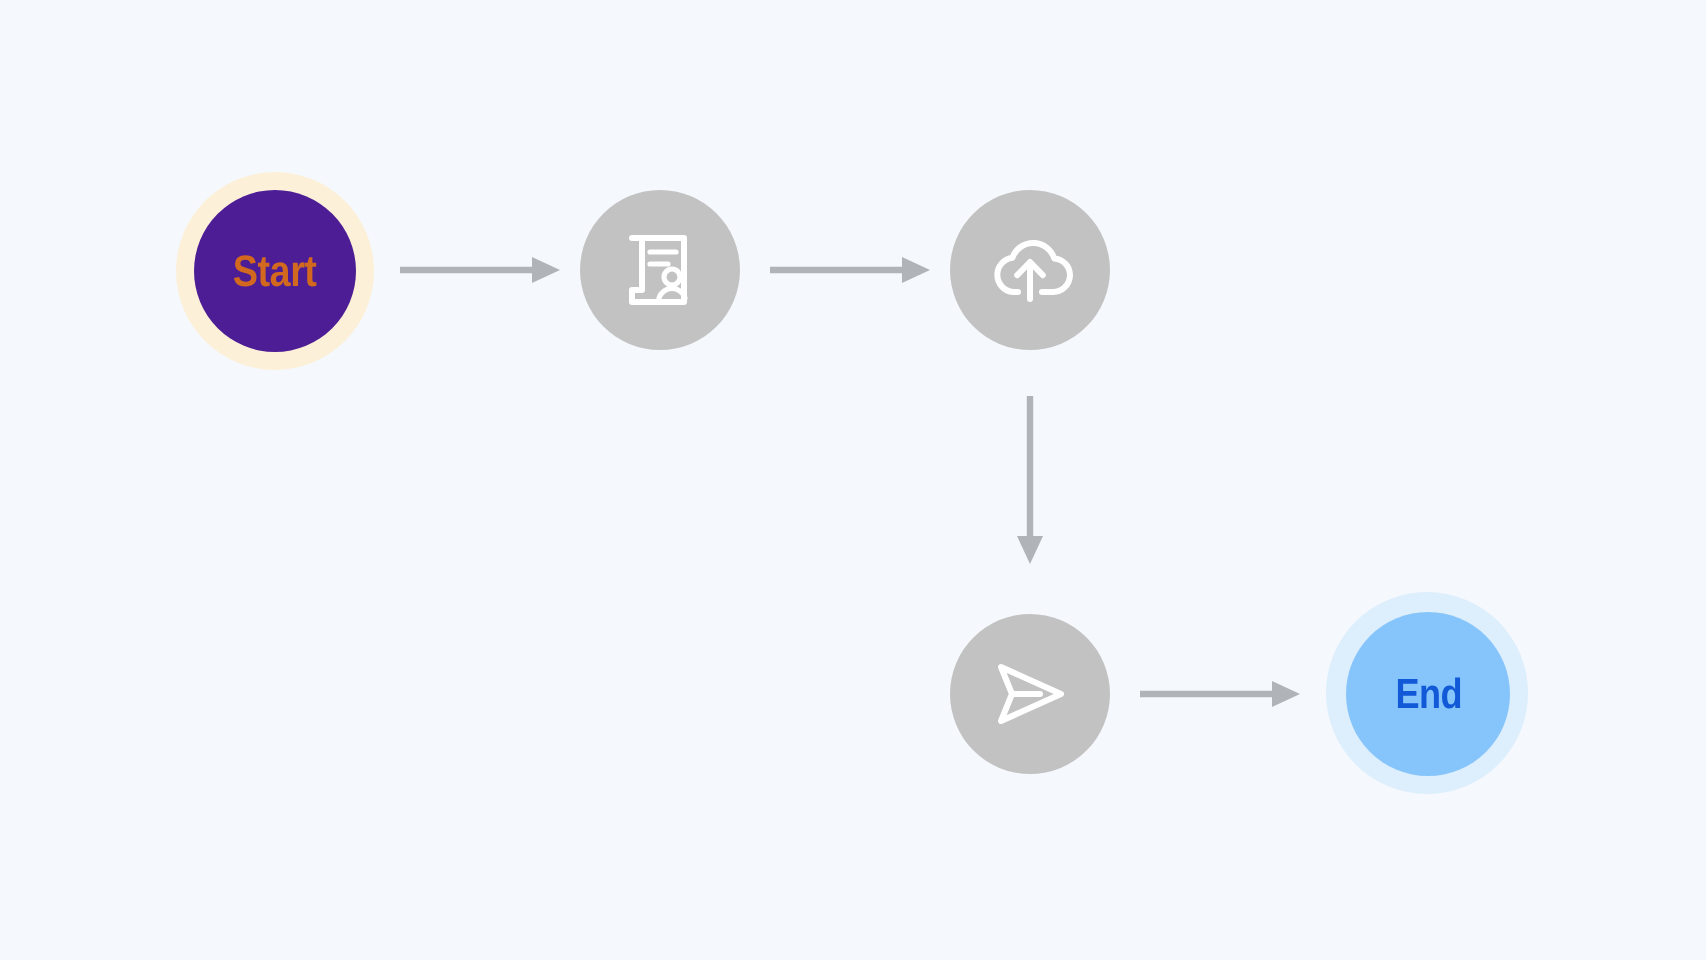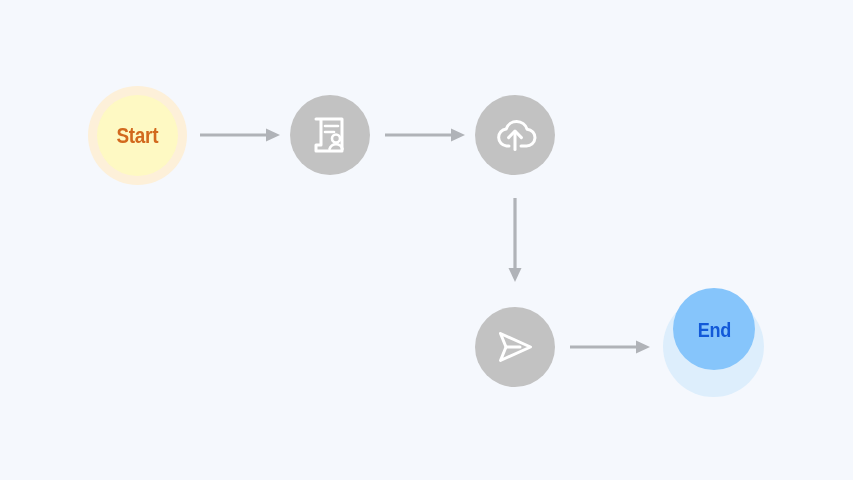--- a/index.html
+++ b/index.html
@@ -45,35 +45,35 @@
 
   
   #start-halo {
     left: 88px; top: 86px;
     width: 99px; height: 99px;
     background: #fdf0d9;
   }
   #start-core {
     left: 97px; top: 95px;
     width: 81px; height: 81px;
-    background: #fef9c3;
+    background: #4c1d95;
   }
   #start-core .node-label {
     color: #d2691e;
     font-size: 22px;
   }
 
   
   #end-halo {
     left: 663px; top: 296px;
     width: 101px; height: 101px;
     background: #ddeefc;
   }
   #end-core {
-    left: 673px; top: 288px;
+    left: 673px; top: 306px;
     width: 82px; height: 82px;
     background: #86c5fb;
   }
   #end-core .node-label {
     color: #1259d8;
     font-size: 21px;
   }
 
   
   .icon-node {

